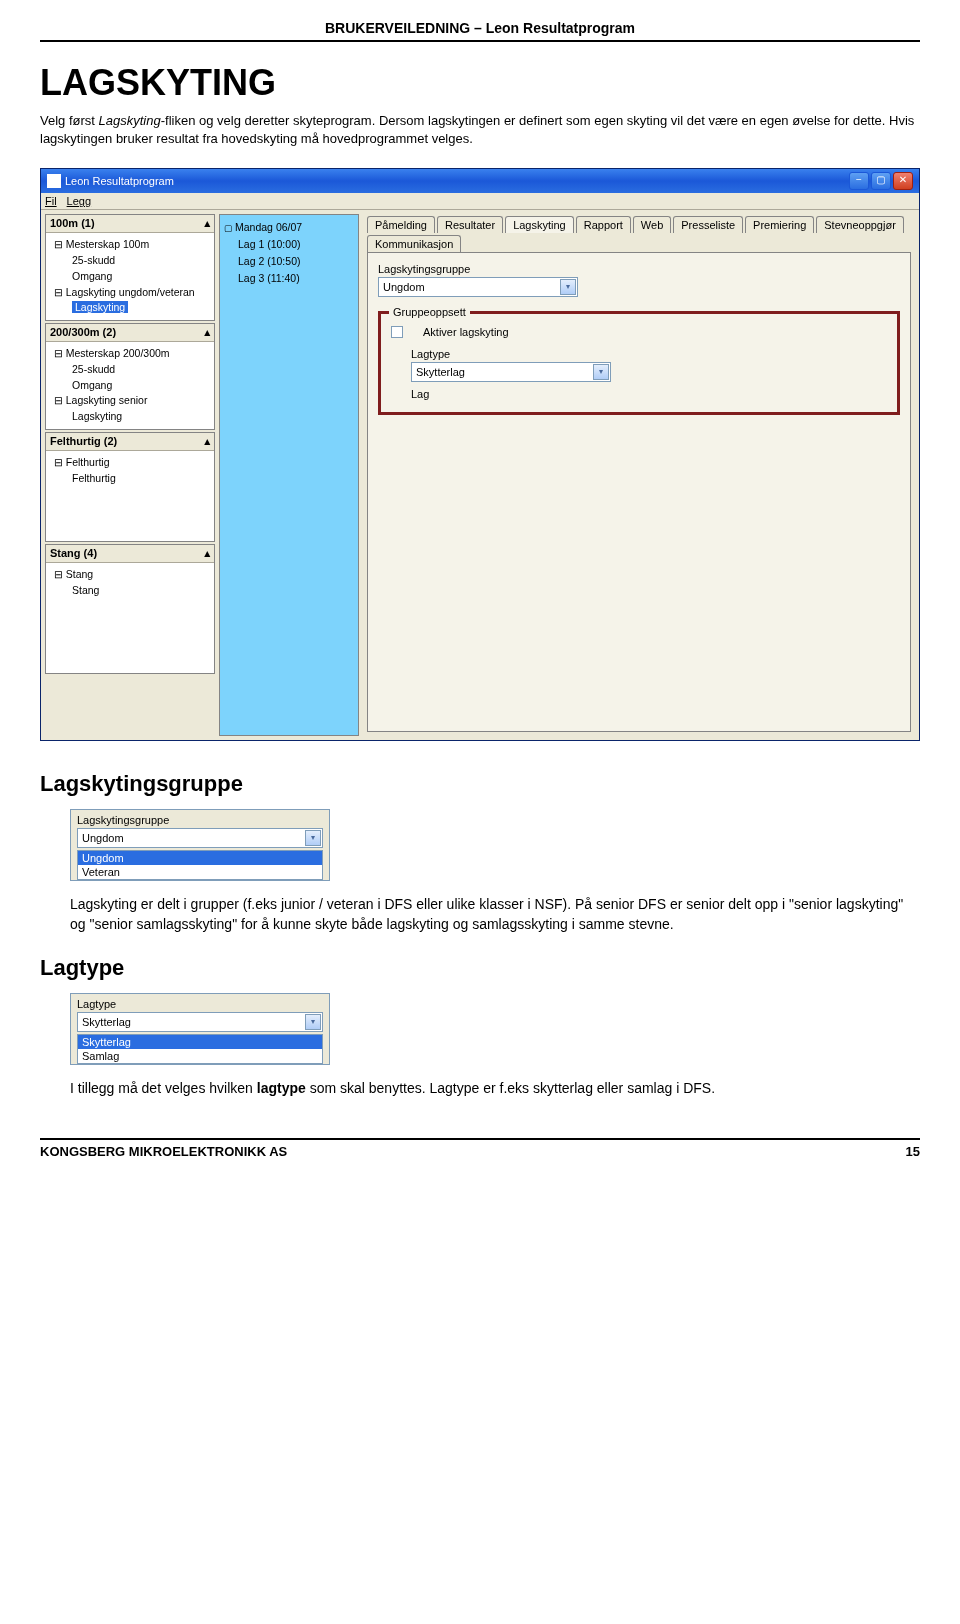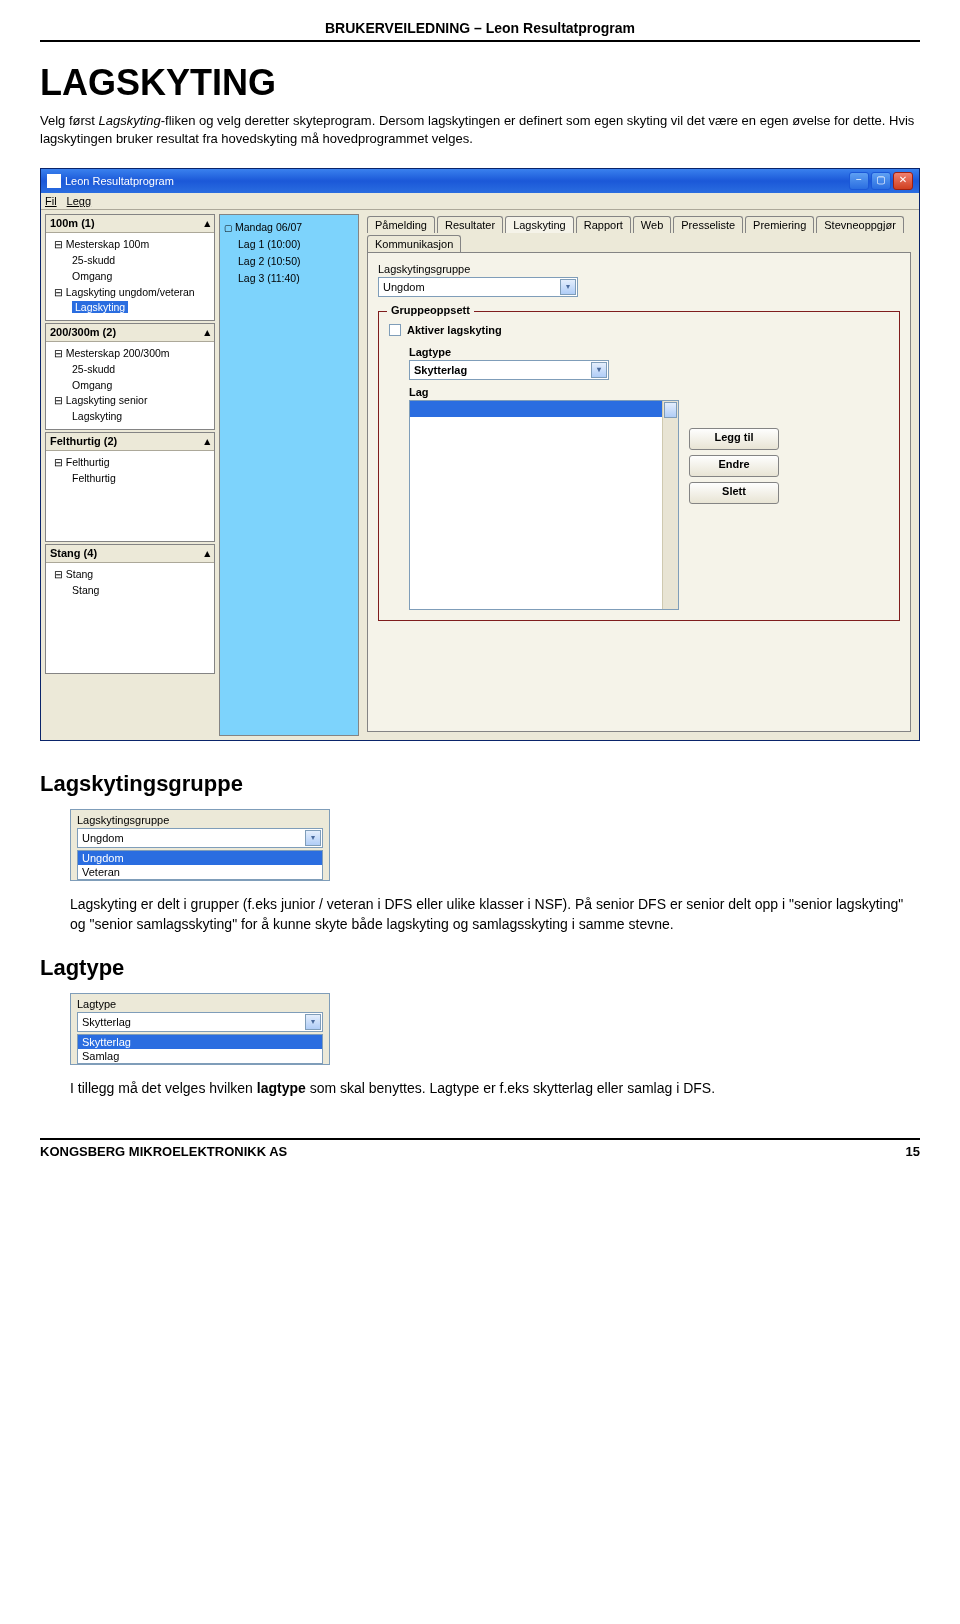--- a/index.html
+++ b/index.html
@@ -146,34 +146,33 @@
     position: absolute; right: 1px; top: 1px;
     width: 16px; height: 16px;
     background: linear-gradient(#e4eefc,#b0cdf7);
     border: 1px solid #7f9db9;
     text-align: center;
     line-height: 14px;
     color: #4a6a9c;
     font-size: 8px;
   }
   .groupbox {
-    border: 1px solid #7f1d1d;
+    border: 3px solid #7f1d1d;
     margin-top: 14px;
     padding: 12px 10px 10px 10px;
     position: relative;
-    font-weight: bold;
   }
   .groupbox .legend {
     position: absolute;
     top: -8px; left: 8px;
     background: #f5f3e9;
     padding: 0 4px;
     font-size: 11px;
   }
-  .checkbox-row { display: flex; align-items: center; gap: 6px; margin-bottom: 10px;}
+  .checkbox-row { display: flex; align-items: center; gap: 20px; margin-bottom: 10px;}
   .chk { width: 12px; height: 12px; border: 1px solid #7f9db9; background:#fff;}
   .listbox-row { display: flex; gap: 10px; align-items: flex-start;}
   .listbox {
     width: 270px; height: 210px;
     border: 1px solid #7f9db9;
     background: #fff;
     position: relative;
   }
   .listbox .sb { position:absolute; right:0; top:0; bottom:0; width:16px; background:#e8e4d4; border-left:1px solid #cfc9b0;}
   .listbox .sb::before { content:""; position:absolute; top:1px; left:1px; right:1px; height:14px; background:linear-gradient(#e4eefc,#b0cdf7); border:1px solid #7f9db9;}
@@ -334,31 +333,20 @@
             <span class="chk"></span>
             <span>Aktiver lagskyting</span>
           </div>
           <div style="padding-left:20px;">
             <span class="field-label">Lagtype</span>
             <div class="select-box">
               <span>Skytterlag</span>
               <span class="arrow">▾</span>
             </div>
             <span class="field-label" style="margin-top:6px;">Lag</span>
-            <div class="listbox-row">
-              <div class="listbox">
-                <div class="selbar"></div>
-                <div class="sb"></div>
-              </div>
-              <div class="btncol">
-                <div class="xpbtn">Legg til</div>
-                <div class="xpbtn">Endre</div>
-                <div class="xpbtn">Slett</div>
-              </div>
-            </div>
           </div>
         </div>
       </div>
     </div>
   </div>
 </div>
 
 <h2 class="section">Lagskytingsgruppe</h2>
 <div class="mini-shot" style="margin-left:30px;">
   <span class="field-label">Lagskytingsgruppe</span>

